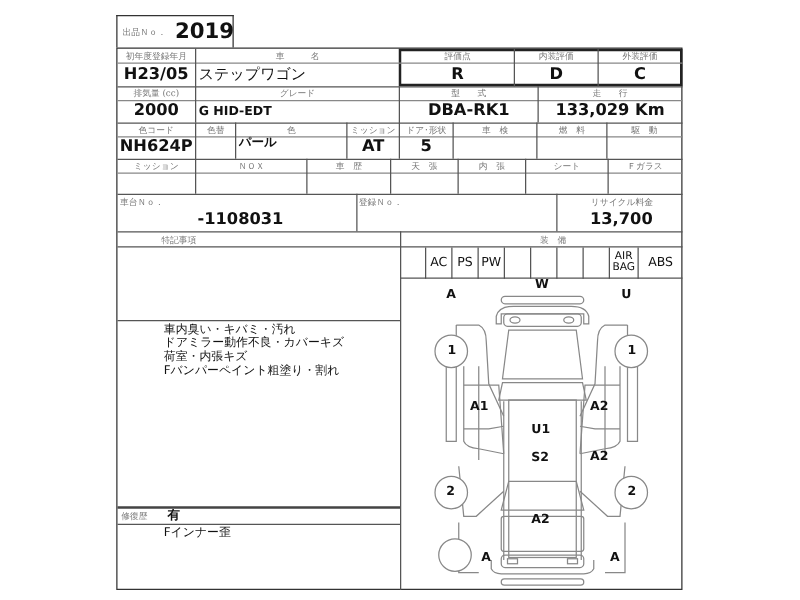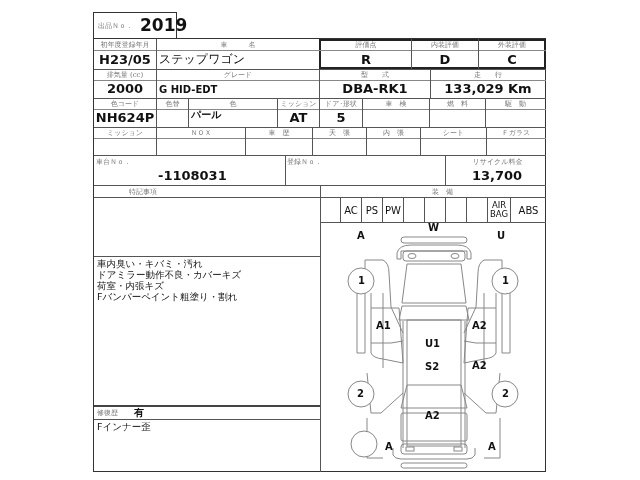--- a/index.html
+++ b/index.html
@@ -4,27 +4,27 @@
 <style>
   html,body{margin:0;padding:0;background:#ffffff;}
   body{width:640px;height:480px;position:relative;overflow:hidden;font-family:"DejaVu Sans","Liberation Sans",sans-serif;color:#111;}
   .abs{position:absolute;box-sizing:border-box;}
   .lbl{font-family:"DejaVu Serif","Liberation Serif",serif;font-size:7px;color:#777;text-align:center;line-height:11px;white-space:nowrap;overflow:hidden;}
   .val{font-weight:bold;font-size:13px;line-height:17px;white-space:nowrap;overflow:hidden;}
   .c{text-align:center;}
   .hl{position:absolute;height:1px;background:#555;}
   .vl{position:absolute;width:1px;background:#555;}
   .eq{font-size:10px;text-align:center;line-height:26px;border-right:1px solid #555;box-sizing:border-box;}
-  .note{font-size:9.5px;line-height:11px;white-space:nowrap;}
+  .note{font-size:9.5px;line-height:11px;white-space:nowrap;margin-left:34px;}
   .dlabel{position:absolute;font-weight:bold;font-size:10px;}
 </style>
 </head>
 <body>
 
-<div class="abs" style="left:93px;top:12px;width:84px;height:26px;border:1px solid #333;border-bottom:none;">
+<div class="abs" style="left:93px;top:12px;width:94px;height:26px;border:1px solid #333;border-bottom:none;">
   <span class="abs lbl" style="left:4px;top:8px;font-size:7px;color:#777;">出品Ｎｏ．</span>
   <span class="abs" style="left:46px;top:2px;font-size:17px;font-weight:bold;line-height:20px;">2019</span>
 </div>
 
 <div class="abs" style="left:93px;top:38px;width:453px;height:434px;border:1px solid #333;"></div>
 
 <div class="abs lbl" style="left:94px;top:40px;width:62px;">初年度登録年月</div>
 <div class="abs lbl" style="left:157px;top:40px;width:162px;">車　　　名</div>
 <div class="abs val c" style="left:94px;top:51px;width:62px;">H23/05</div>
 <div class="abs val" style="left:159px;top:51px;width:160px;font-weight:normal;font-size:12px;">ステップワゴン</div>

